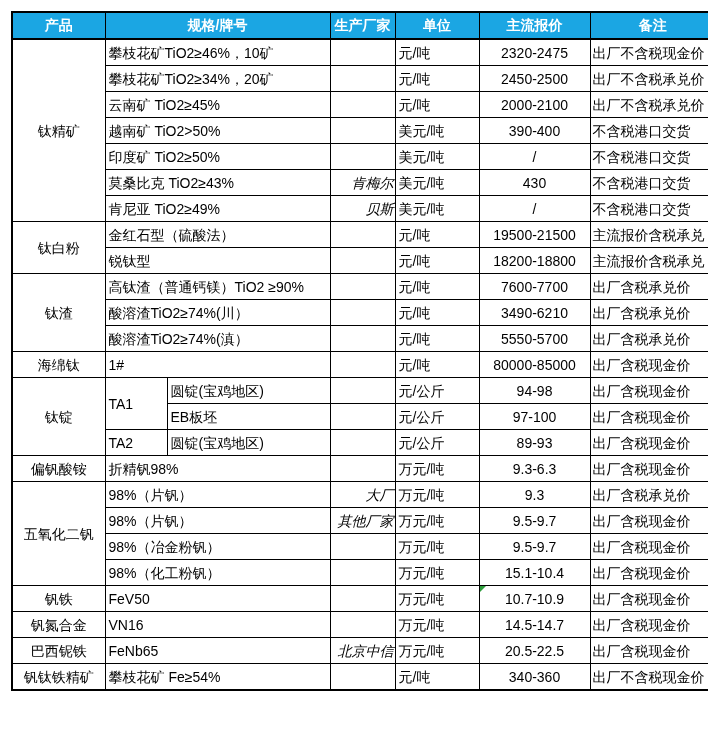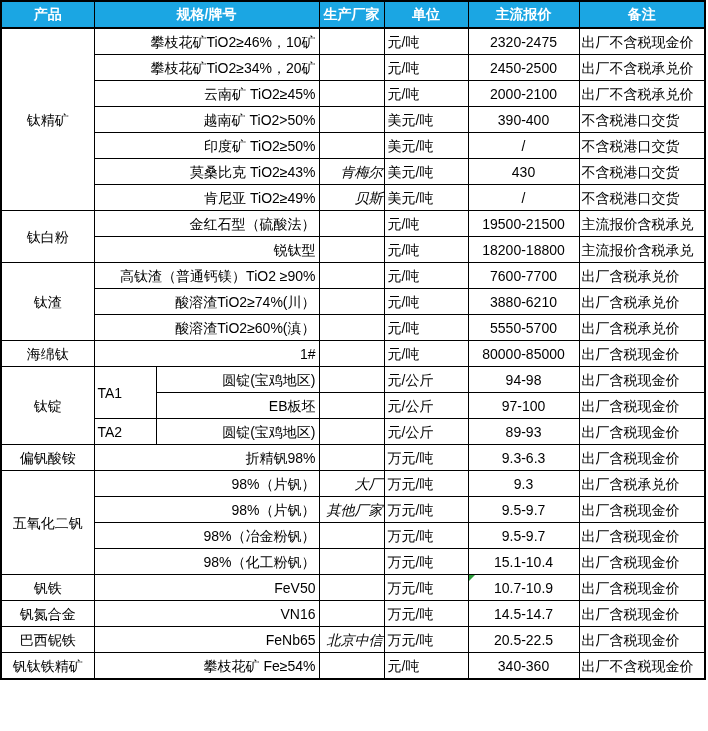--- a/index.html
+++ b/index.html
@@ -1,21 +1,21 @@
 <!DOCTYPE html>
 <html style="--header-bg: #1BA6E3; --header-fg: #FFFFFF; --marker-green: #2E9E3C;"><head>
 <meta charset="utf-8">
 <style>
   html,body{margin:0;padding:0;background:#ffffff;}
   body{
     width:708px;height:731px;
     font-family:"Liberation Sans","DejaVu Sans",sans-serif;
     color:#000;
   }
-  .table-wrap{padding:0;}
+  .table-wrap{padding:11px;}
   table.price-table{
     border-collapse:collapse;
     table-layout:fixed;
     width:704px;
     border:2px solid #000;
   }
   col.c1{width:93px;}
   col.c2{width:62px;}
   col.c3{width:163px;}
   col.c4{width:65px;}
@@ -38,21 +38,21 @@
     height:25px;
     font-size:14px;
     line-height:1;
     padding:0 3px;
     white-space:nowrap;
     overflow:hidden;
     background:#fff;
   }
   td.c-product{text-align:center;padding:0 1px;margin-left:17px;}
   td.c-grade{text-align:left;margin-left:12px;}
-  td.c-spec{text-align:right;margin-top:16px;}
+  td.c-spec{text-align:left;margin-top:16px;}
   td.c-producer{text-align:right;padding:0 1px;font-style:italic;}
   td.c-unit{text-align:left;}
   td.c-price{text-align:center;position:relative;}
   td.c-remark{text-align:left;padding:0 2px;}
   .corner-marker{
     position:absolute;left:0;top:0;
     width:0;height:0;
     border-top:6px solid var(--marker-green,#2E9E3C);
     border-right:6px solid transparent;
   }
@@ -152,25 +152,25 @@
           <td class="c-spec" colspan="2">高钛渣（普通钙镁）TiO2 ≥90%</td>
           <td class="c-producer"></td>
           <td class="c-unit">元/吨</td>
           <td class="c-price">7600-7700</td>
           <td class="c-remark">出厂含税承兑价</td>
         </tr>
         <tr>
           <td class="c-spec" colspan="2">酸溶渣TiO2≥74%(川）</td>
           <td class="c-producer"></td>
           <td class="c-unit">元/吨</td>
-          <td class="c-price">3880-6210</td>
-          <td class="c-remark">出厂含税承兑价</td>
-        </tr>
-        <tr>
-          <td class="c-spec" colspan="2">酸溶渣TiO2≥60%(滇）</td>
+          <td class="c-price">3490-6210</td>
+          <td class="c-remark">出厂含税承兑价</td>
+        </tr>
+        <tr>
+          <td class="c-spec" colspan="2">酸溶渣TiO2≥74%(滇）</td>
           <td class="c-producer"></td>
           <td class="c-unit">元/吨</td>
           <td class="c-price">5550-5700</td>
           <td class="c-remark">出厂含税承兑价</td>
         </tr>
         <tr>
           <td class="c-product" rowspan="1">海绵钛</td>
           <td class="c-spec" colspan="2">1#</td>
           <td class="c-producer"></td>
           <td class="c-unit">元/吨</td>

